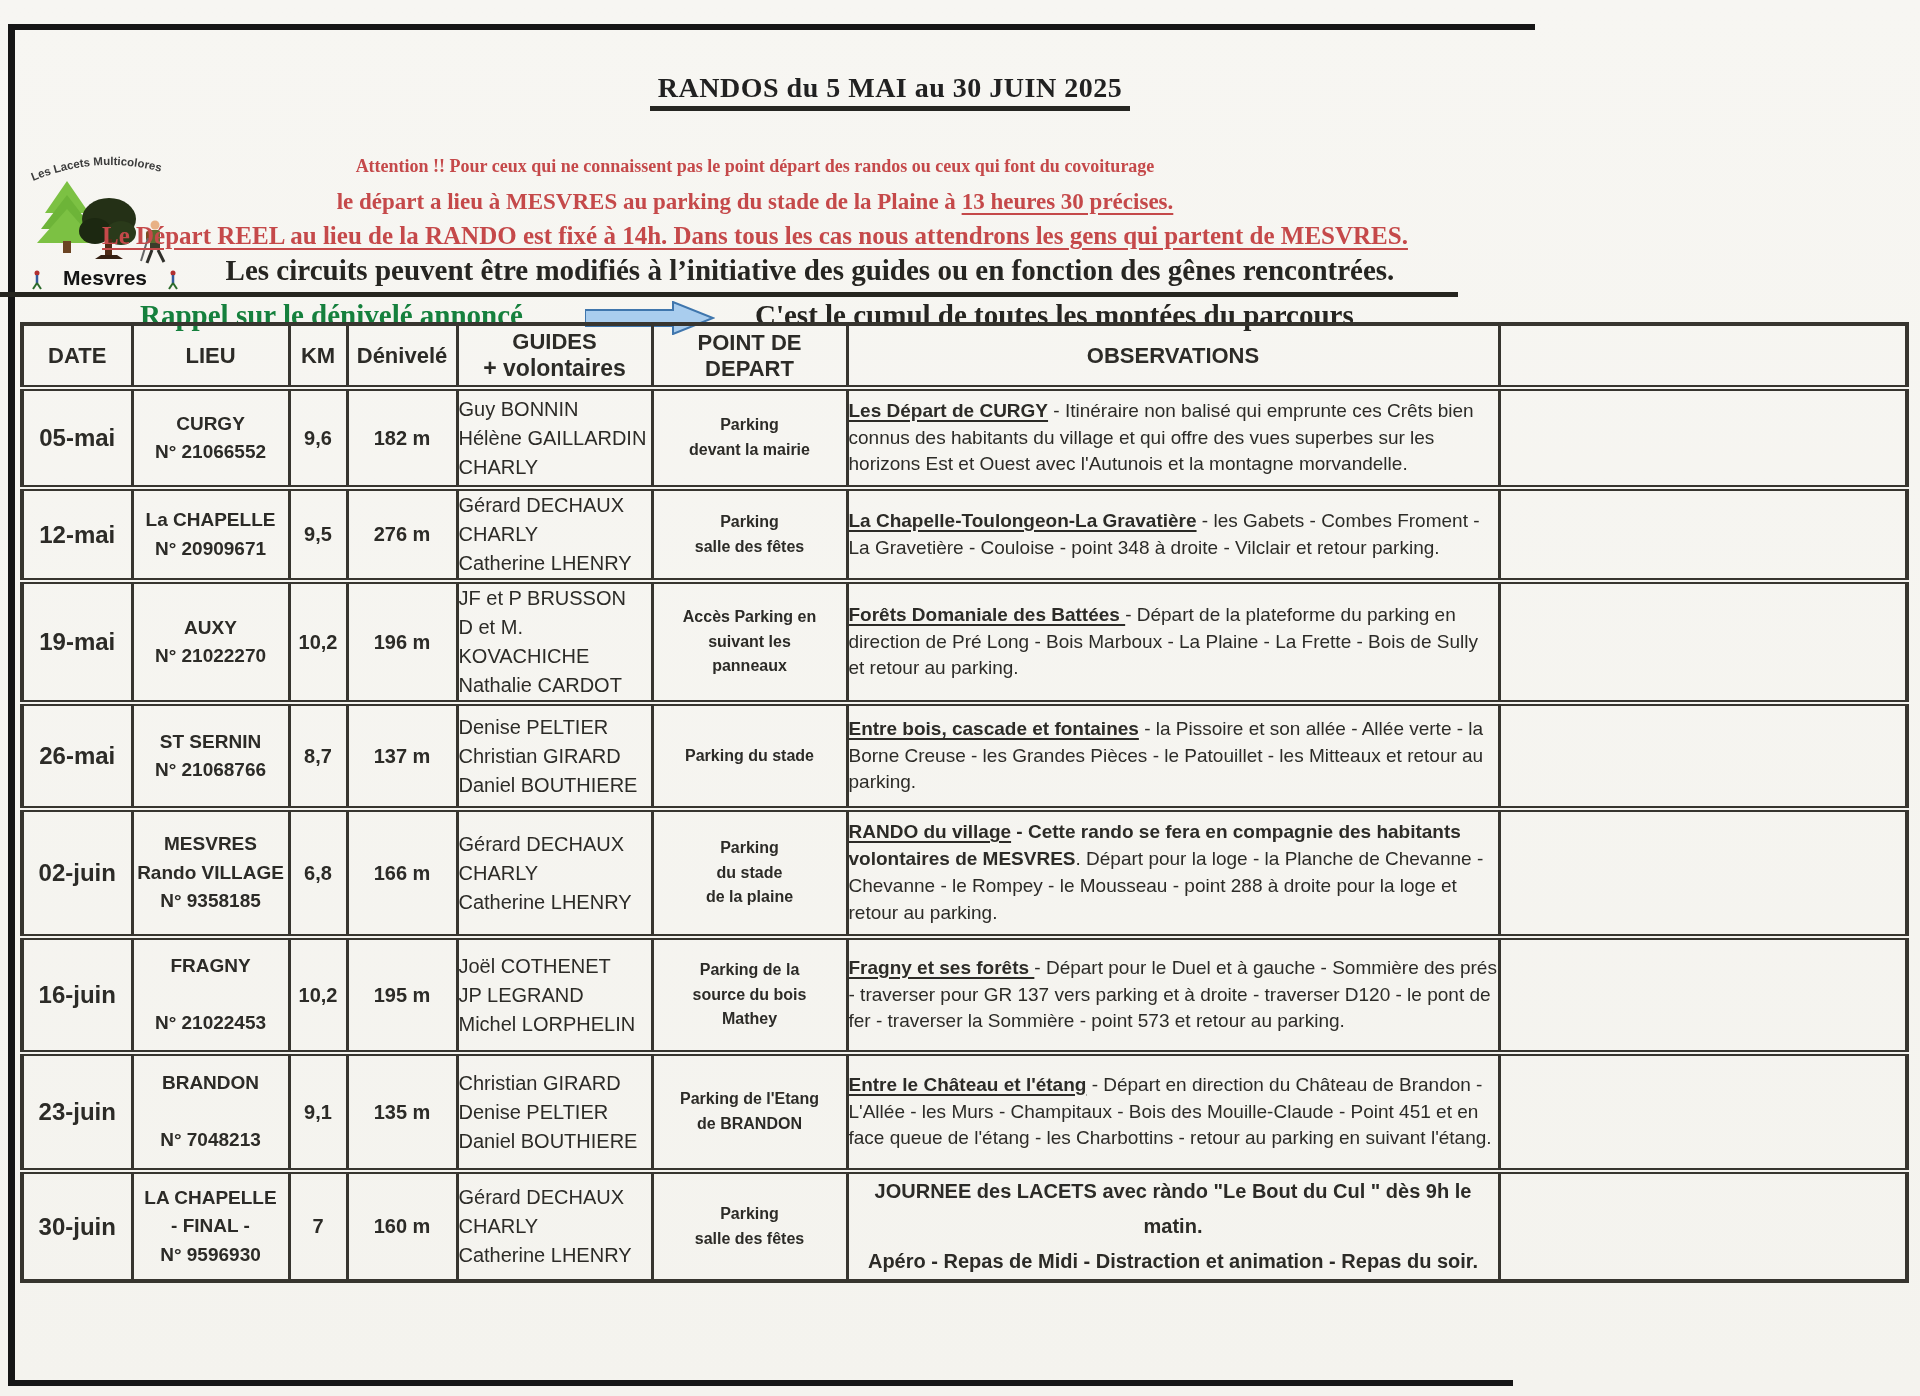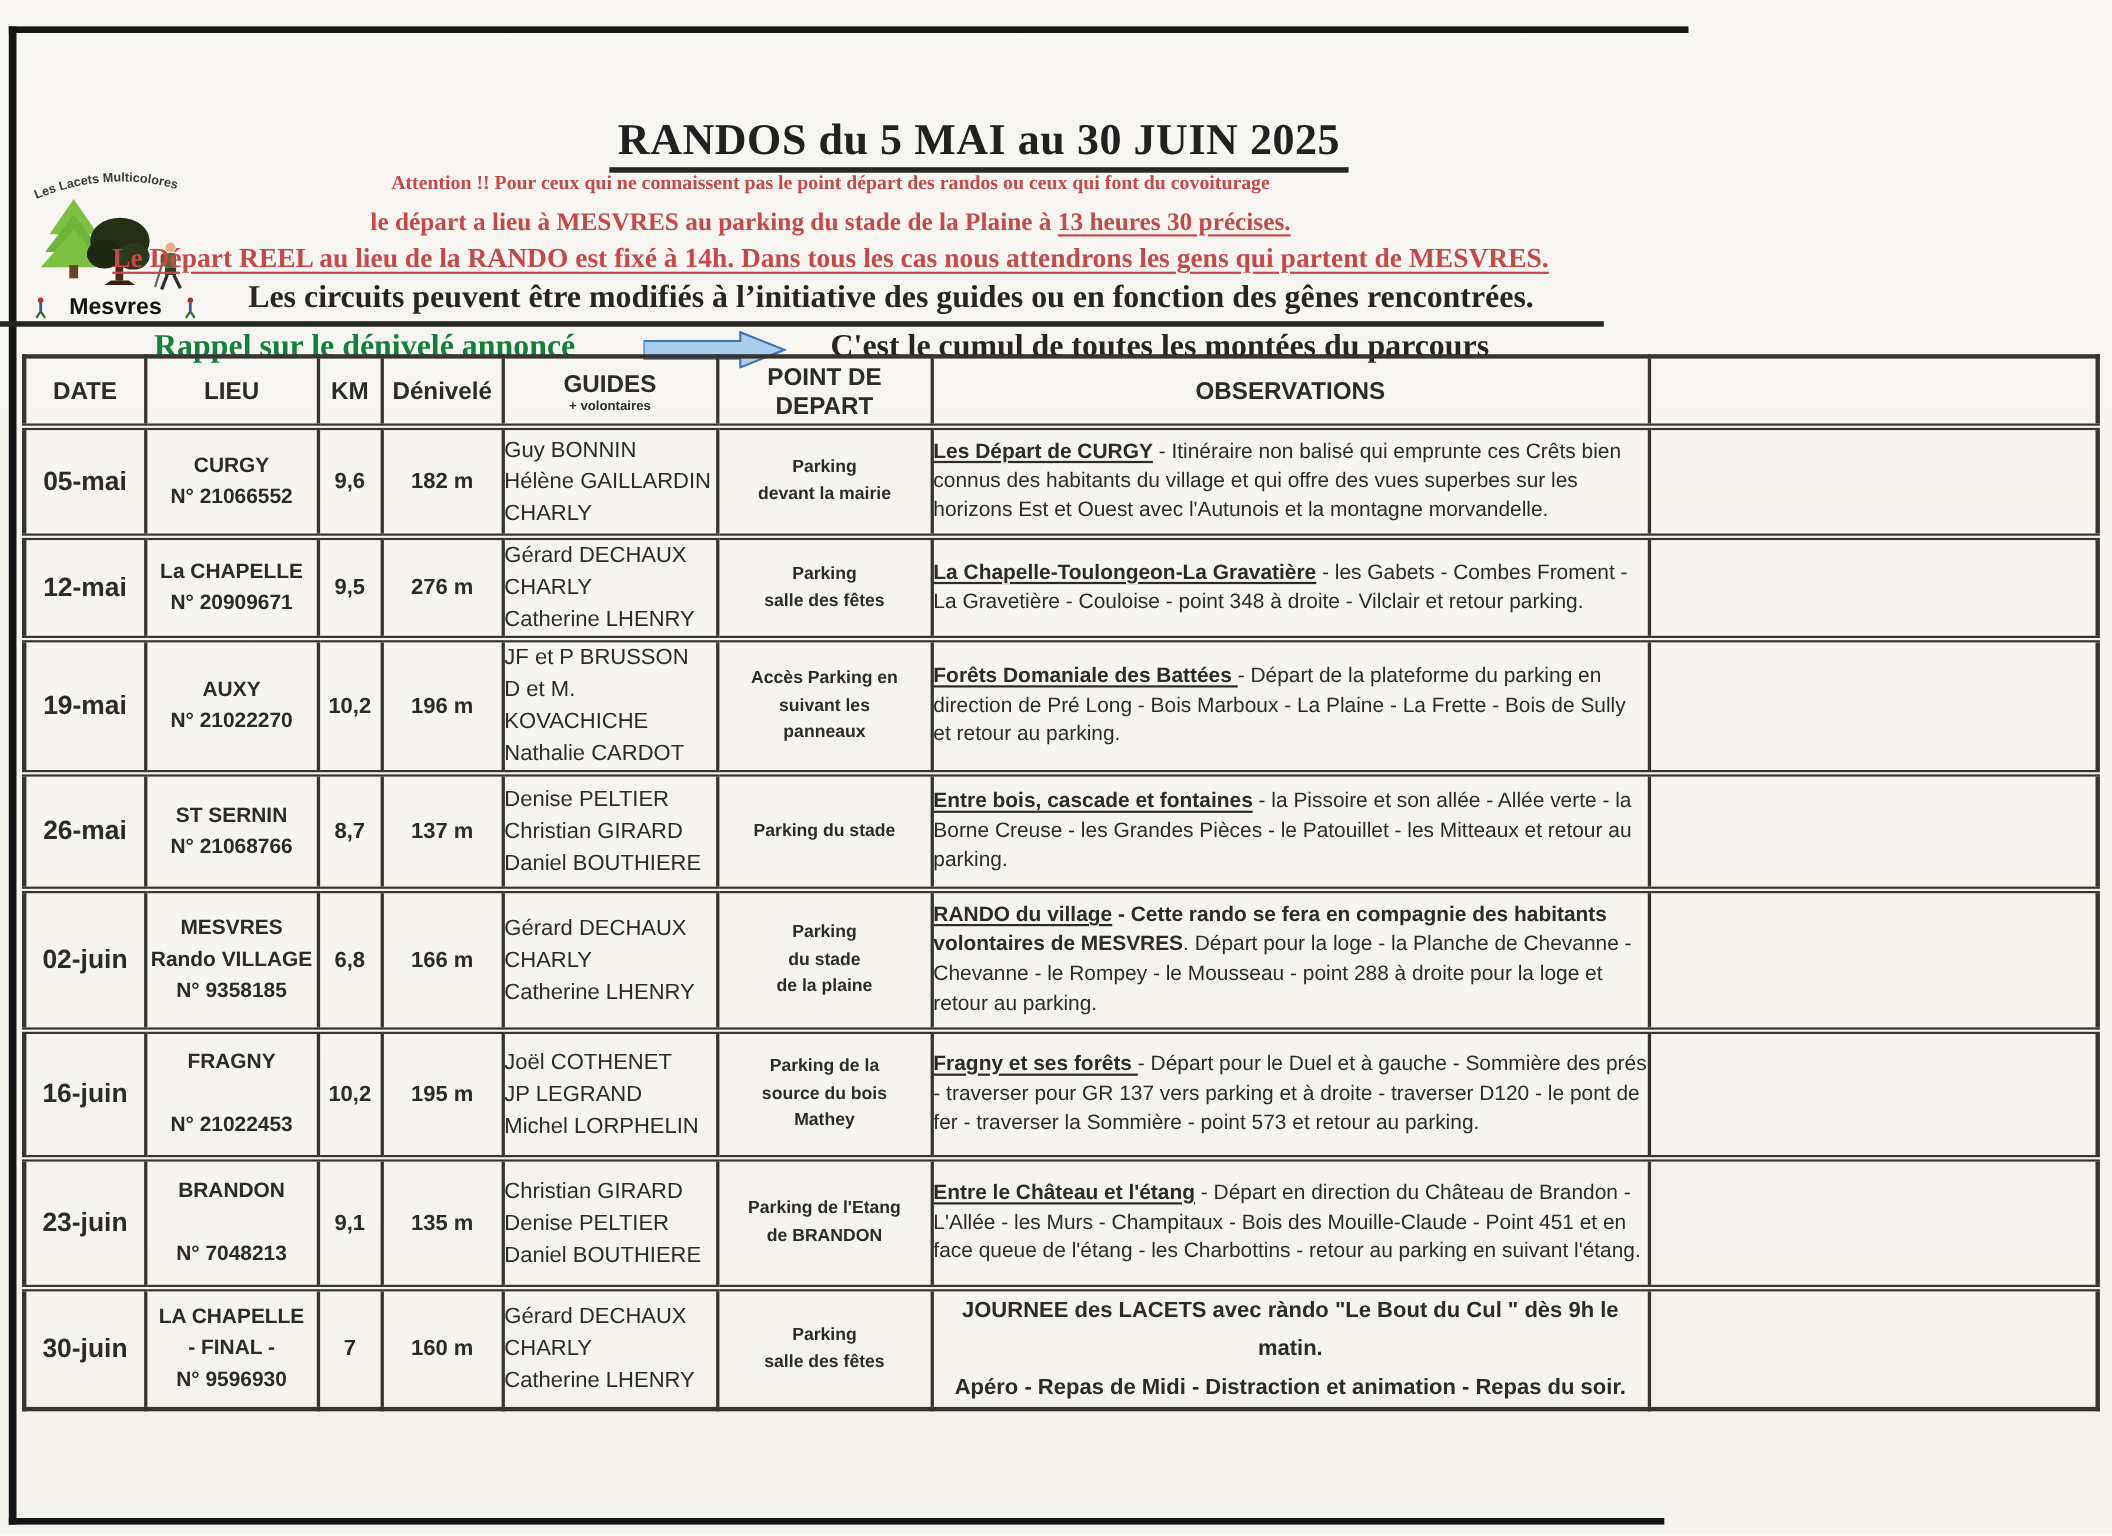--- a/index.html
+++ b/index.html
@@ -14,22 +14,22 @@
     width:1920px;height:1396px;position:relative;overflow:hidden;
     background:linear-gradient(#f7f6f2,#f4f3ee);
     font-family:"Liberation Sans",sans-serif;color:var(--ink);
   }
   
   .frame-left{position:absolute;left:8px;top:24px;width:7px;height:1362px;background:#161616;}
   .frame-top{position:absolute;left:8px;top:24px;width:1527px;height:6px;background:#161616;}
   .frame-bottom{position:absolute;left:8px;top:1380px;width:1505px;height:6px;background:#161616;}
 
   .doc-title{
-    position:absolute;top:103px;left:0;width:1780px;text-align:center;
-    font-family:"Liberation Serif",serif;font-weight:bold;font-size:40px;color:#212121;
+    position:absolute;top:72px;left:0;width:1780px;text-align:center;
+    font-family:"Liberation Serif",serif;font-weight:bold;font-size:28px;color:#212121;
     letter-spacing:.5px;
   }
   .doc-title span{border-bottom:5px solid #262622;padding:0 8px 3px 8px;}
 
   .notice{
     position:absolute;left:0;width:1510px;text-align:center;
     font-family:"Liberation Serif",serif;font-weight:bold;color:var(--red);
   }
   .notice1{top:156px;font-size:18px;}
   .notice2{top:189px;font-size:23px;}
@@ -58,21 +58,21 @@
   table.sched{
     position:absolute;left:20px;top:322px;
     border-collapse:collapse;table-layout:fixed;width:1885px;
     color:var(--ink);
     padding-left:17px;
   }
   .sched th,.sched td{border:3px solid var(--border);padding:0;vertical-align:middle;overflow:hidden;}
   .sched{border:4px solid var(--border);}
   .sched thead tr{height:64px;}
   .sched thead th{font-size:22px;font-weight:bold;text-align:center;}
-  .sched thead .th-sub{font-size:12px;font-weight:bold;}
+  .sched thead .th-sub{font-size:23px;font-weight:bold;}
   .sched tbody td{border-top:6px double var(--border);}
   .c-date{font-size:24px;font-weight:bold;text-align:center;}
   .c-lieu{font-size:19px;font-weight:bold;text-align:center;line-height:1.5;}
   .c-km{font-size:20px;font-weight:bold;text-align:center;}
   .c-den{font-size:20px;font-weight:bold;text-align:center;}
   .c-guides{font-size:20px;text-align:left;padding:2px 4px 2px 8px;line-height:1.45;}
   .c-point{font-size:16px;font-weight:bold;text-align:center;line-height:1.55;margin-top:39px;}
   .c-obs{font-size:19px;text-align:left;padding:4px 14px 4px 10px;line-height:1.42;}
   .obs-lead{font-weight:bold;text-decoration:underline;text-decoration-thickness:2px;text-underline-offset:3px;}
   .obs-bold{font-weight:bold;}

